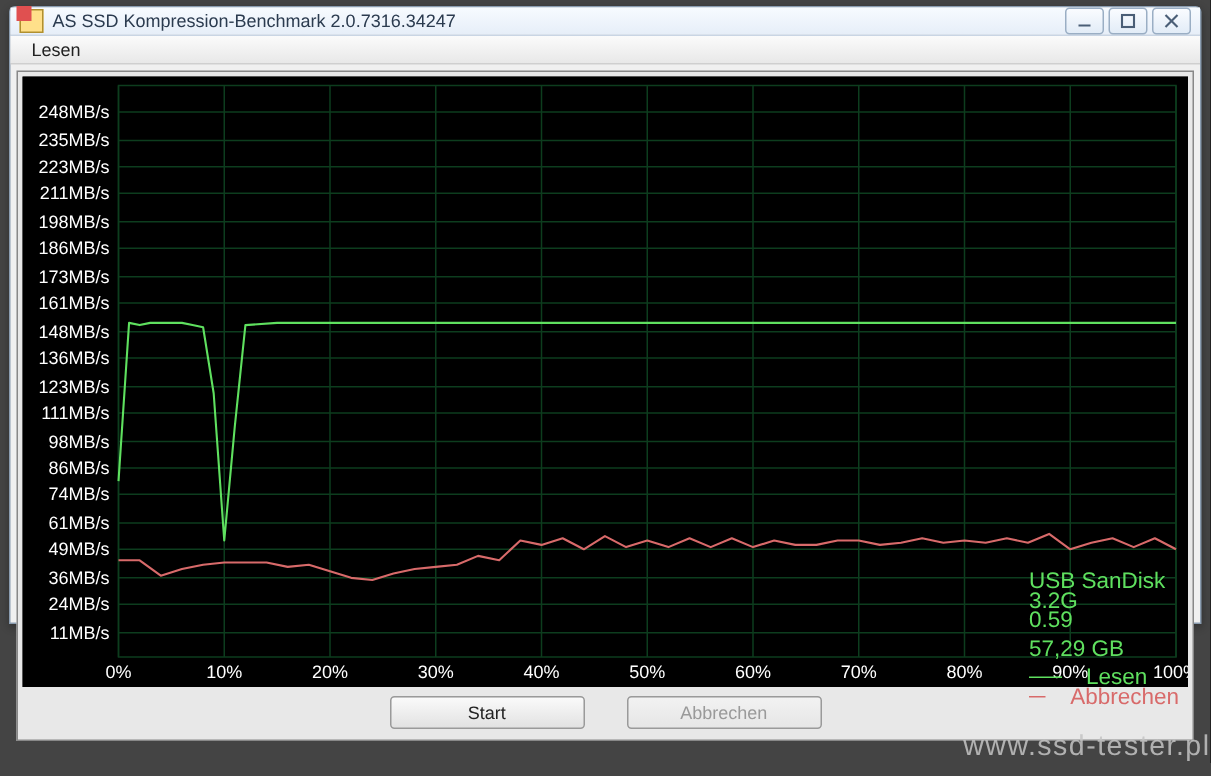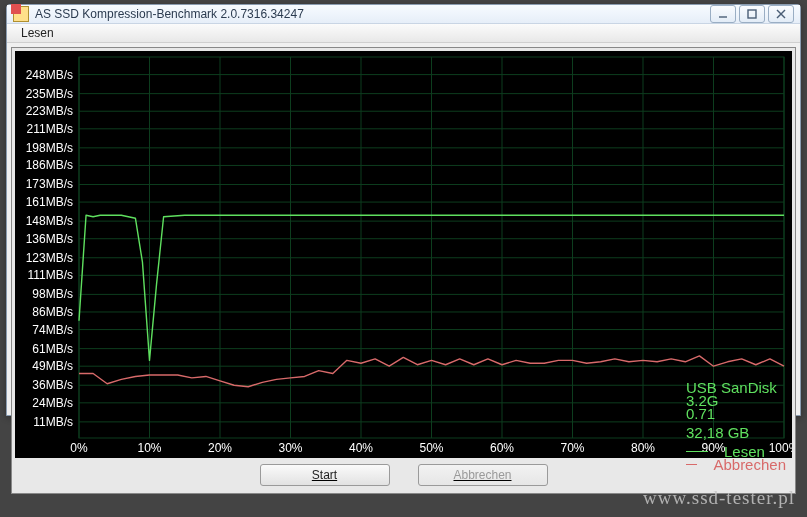--- a/index.html
+++ b/index.html
@@ -14,24 +14,24 @@
   .wbtn svg { width: 12px; height: 12px; stroke: #4a5e76; fill: none; stroke-width: 1.4; }
   .menubar { height: 22px; background: linear-gradient(#fbfbfb,#e8e8e8); border-bottom: 1px solid #cfcfcf; display: flex; align-items: center; padding-left: 6px; }
   .menu-item { font-size: 12px; color: #222; padding: 2px 8px; }
   .client { flex:1; padding: 4px 4px 2px 4px; display:flex; flex-direction:column; }
   .panel { flex:1; border:1px solid #888; background:#e8e8e8; padding:3px; display:flex; flex-direction:column; }
   .chart-wrap { flex:1; position:relative; }
   .chart-svg { width:100%; height:100%; display:block; background:#000; position:relative; }
   .legend-box { position:absolute; right:6px; top:330px; width:100px; font-size:15px; line-height:13px; pointer-events:none; }
   .legend-line { display:flex; align-items:center; gap:16px; }
   .seg { width:22px; height:1px; }
-  .btnrow { display:flex; justify-content:center; gap:28px; padding:6px 0 4px 0;text-decoration:underline; }
+  .btnrow { display:flex; justify-content:center; gap:28px; padding:6px 0 4px 0; }
   .btn { width:130px; height:22px; border:1px solid #9a9a9a; border-radius:3px; background:linear-gradient(#fafafa,#e2e2e2); font-size:12px; color:#222; display:flex; align-items:center; justify-content:center; }
   .btn.disabled { color:#9a9a9a; background:linear-gradient(#f2f2f2,#e6e6e6); }
-  .watermark { position:absolute; right:12px; bottom:8px; color:#c4c4c4; font-family:Liberation Serif, serif; font-size:19px; letter-spacing:1px; opacity:.85; pointer-events:none; }
+  .watermark { position:absolute; right:0; bottom:8px; color:#c4c4c4; font-family:Liberation Sans, sans-serif; font-size:19px; letter-spacing:1px; opacity:.85; pointer-events:none; }
 </style>
 </head>
 <body>
 
 <div class="window">
   <div class="titlebar">
     <div class="app-icon"></div>
     <span class="title-text">AS SSD Kompression-Benchmark 2.0.7316.34247</span>
     <div class="title-spacer"></div>
     <div class="wbtn">
@@ -120,22 +120,22 @@
             <line x1="698.5" y1="6" x2="698.5" y2="387" stroke="#0d3d1e" stroke-width="1"></line>
             <text x="698.5" y="401" text-anchor="middle" fill="#fff" font-size="12" font-family="Arial">90%</text>
             <line x1="769" y1="6" x2="769" y2="387" stroke="#0d3d1e" stroke-width="1"></line>
             <text x="769" y="401" text-anchor="middle" fill="#fff" font-size="12" font-family="Arial">100%</text>
             <rect x="64" y="6" width="705" height="381" fill="none" stroke="#0d3d1e"></rect>
             <path d="M64 269.7692307692308L71.05 164.26153846153844L78.1 165.72692307692307L85.15 164.26153846153844L92.2 164.26153846153844L99.25 164.26153846153844L106.3 164.26153846153844L113.35 165.72692307692307L120.4 167.1923076923077L127.44999999999999 211.15384615384613L134.5 309.3346153846154L141.55 233.1346153846154L148.6 165.72692307692307L169.75 164.26153846153844L205 164.26153846153844L240.25 164.26153846153844L275.5 164.26153846153844L310.75 164.26153846153844L346 164.26153846153844L381.25 164.26153846153844L416.5 164.26153846153844L451.75000000000006 164.26153846153844L487 164.26153846153844L522.25 164.26153846153844L557.5 164.26153846153844L592.75 164.26153846153844L628 164.26153846153844L663.25 164.26153846153844L698.5 164.26153846153844L733.75 164.26153846153844L769 164.26153846153844" fill="none" stroke="#5fe05f" stroke-width="1.4" stroke-linejoin="round"></path>
             <path d="M64 322.5230769230769L78.1 322.5230769230769L92.2 332.78076923076924L106.3 328.38461538461536L120.4 325.45384615384614L134.5 323.98846153846154L148.6 323.98846153846154L162.7 323.98846153846154L176.8 326.91923076923075L190.89999999999998 325.45384615384614L205 329.85L219.1 334.24615384615385L233.2 335.71153846153845L247.3 331.31538461538463L261.4 328.38461538461536L275.5 326.91923076923075L289.6 325.45384615384614L303.70000000000005 319.5923076923077L317.79999999999995 322.5230769230769L331.9 309.3346153846154L346 312.2653846153846L360.09999999999997 307.86923076923074L374.2 315.19615384615383L388.3 306.4038461538462L402.4 313.7307692307692L416.5 309.3346153846154L430.6 313.7307692307692L444.70000000000005 307.86923076923074L458.8 313.7307692307692L472.9 307.86923076923074L487 313.7307692307692L501.1 309.3346153846154L515.2 312.2653846153846L529.3 312.2653846153846L543.4000000000001 309.3346153846154L557.5 309.3346153846154L571.5999999999999 312.2653846153846L585.7 310.8L599.8 307.86923076923074L613.9 310.8L628 309.3346153846154L642.0999999999999 310.8L656.1999999999999 307.86923076923074L670.3 310.8L684.4 304.9384615384615L698.5 315.19615384615383L712.6 310.8L726.6999999999999 307.86923076923074L740.8 313.7307692307692L754.9 307.86923076923074L769 315.19615384615383" fill="none" stroke="#d86a6a" stroke-width="1.4" stroke-linejoin="round"></path>
           </svg>
         <div class="legend-box">
           <div style="color:#5fe05f">USB  SanDisk 3.2G</div>
-          <div style="color:#5fe05f">0.71</div>
-          <div style="color:#5fe05f;margin-top:6px">32,18 GB</div>
+          <div style="color:#5fe05f">0.59</div>
+          <div style="color:#5fe05f;margin-top:6px">57,29 GB</div>
           <div class="legend-line" style="color:#5fe05f;margin-top:6px">
             <span class="seg" style="background:#5fe05f"></span>
             <span>Lesen</span>
           </div>
           <div class="legend-line" style="color:#d86a6a">
             <span class="seg" style="background:#d86a6a"></span>
             <span>Abbrechen</span>
           </div>
         </div>
       </div>

